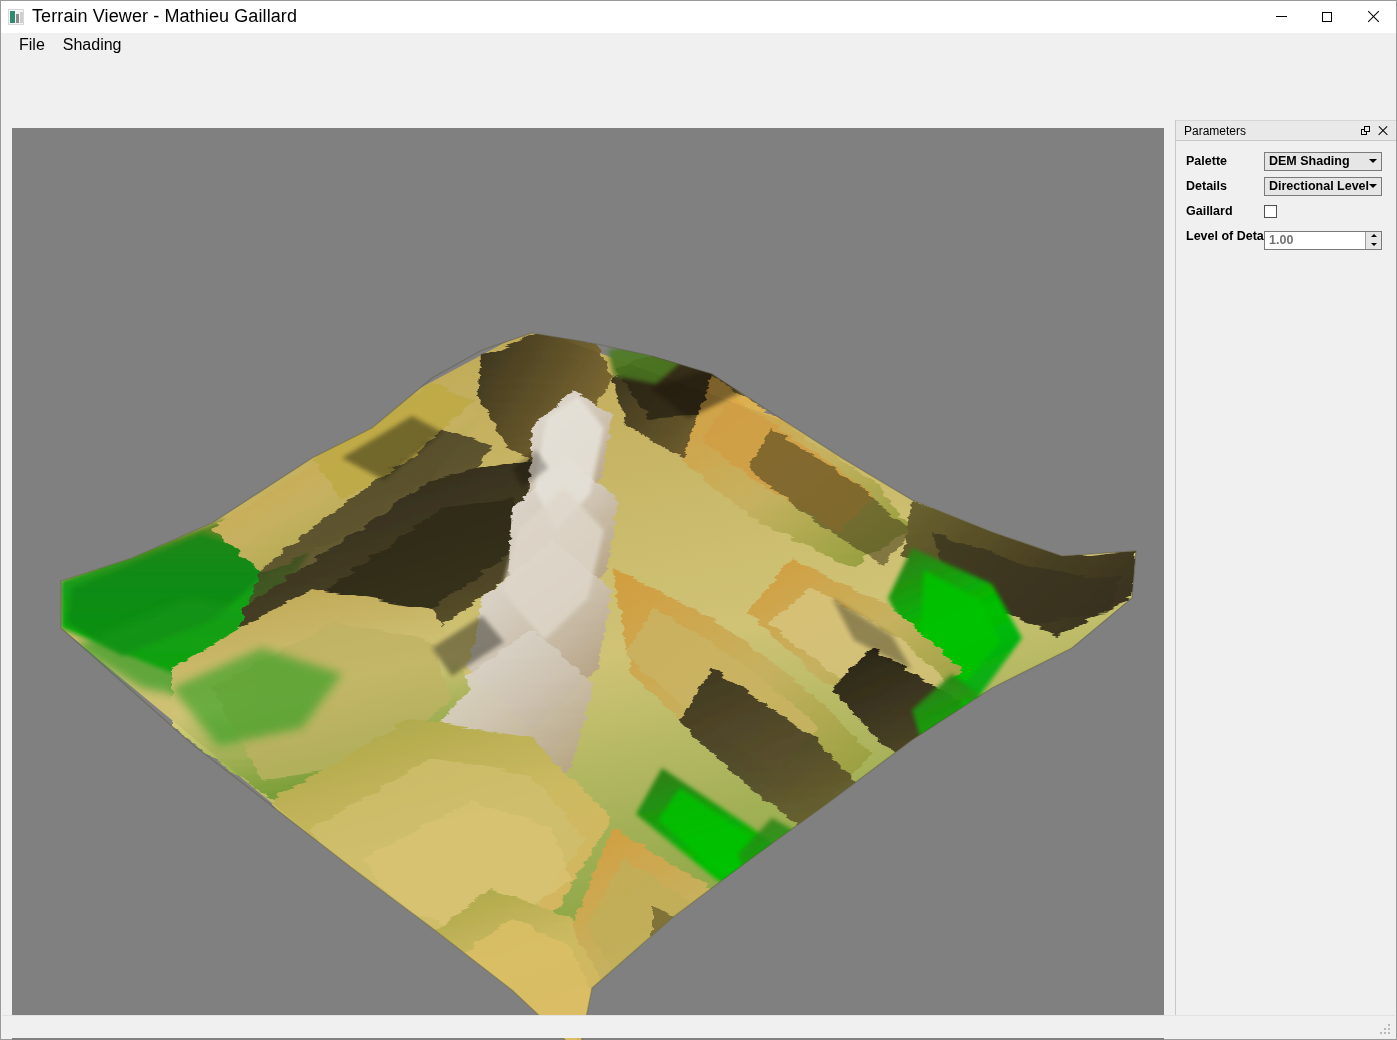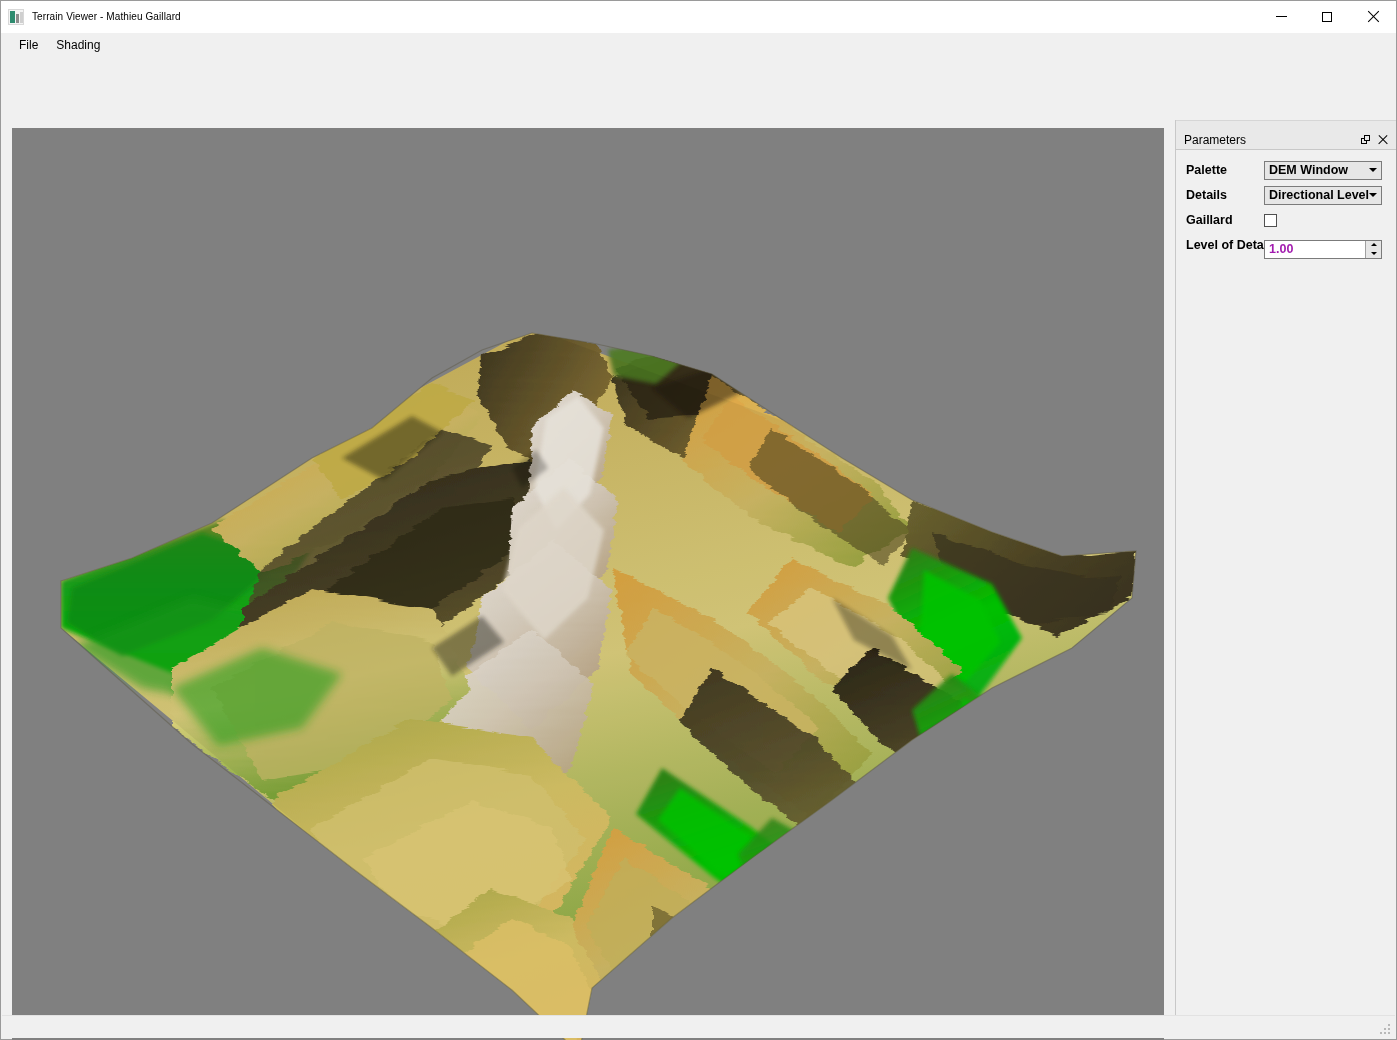--- a/index.html
+++ b/index.html
@@ -27,21 +27,21 @@
   .app-icon{
     width:16px;height:16px;margin-left:7px;margin-right:8px;
     position:relative;background:#f4f4f4;border:1px solid #d8d8d8;
     box-sizing:border-box;flex:0 0 auto;
   }
   .app-icon i{position:absolute;display:block;}
   .app-icon .b1{left:1px;top:1px;width:5px;height:12px;background:#2e8b6f;}
   .app-icon .b2{left:7px;top:4px;width:3px;height:9px;background:#8c8c8c;}
   .app-icon .b3{left:11px;top:2px;width:3px;height:11px;background:#cfcfcf;}
   .title-text{
-    font-size:10px;color:#000;letter-spacing:.1px;
+    font-size:18px;color:#000;letter-spacing:.1px;
     white-space:nowrap;
   }
   .winbtns{margin-left:auto;display:flex;height:31px;}
   .winbtn{
     width:46px;height:31px;display:flex;align-items:center;justify-content:center;
     position:relative;
   }
   .gl-min{width:11px;height:1px;background:#000;display:block;}
   .gl-max{width:10px;height:10px;border:1px solid #000;display:block;box-sizing:border-box;}
   .gl-close{width:13px;height:13px;position:relative;display:block;}
@@ -49,21 +49,21 @@
     content:"";position:absolute;left:-1px;top:6px;width:15px;height:1px;background:#000;
   }
   .gl-close:before{transform:rotate(45deg);}
   .gl-close:after{transform:rotate(-45deg);}
   
   .menubar{
     height:23px;min-height:23px;background:#f0f0f0;
     display:flex;align-items:center;padding-left:9px;
   }
   .menu-item{
-    padding:2px 9px;font-size:12px;color:#000;cursor:default;
+    padding:2px 9px;font-size:16px;color:#000;cursor:default;
   }
   
   .content{
     flex:1;display:flex;position:relative;
     padding:8px 0 0 0;
     background:#f0f0f0;
     box-sizing:border-box;
   }
   .viewport-wrap{
     position:absolute;left:11px;top:72px;width:1152px;height:936px;
@@ -78,21 +78,21 @@
   .dock{
     position:absolute;right:0px;top:64px;width:221px;bottom:24px;
     background:#f0f0f0;
     border-left:1px solid #c8c8c8;
     box-sizing:border-box;
   }
   .dock-title{
     height:19px;background:#e9e9e9;
     border-bottom:1px solid #c8c8c8;
     border-top:1px solid #d6d6d6;
-    display:flex;align-items:center;padding:9px 4px 0 8px;
+    display:flex;align-items:center;padding:0 4px 0 8px;
   }
   .dock-title .t{font-size:12px;color:#000;}
   .dock-tools{margin-left:auto;display:flex;align-items:center;gap:7px;padding-right:4px;}
   .ico-float{
     width:10px;height:10px;position:relative;display:block;
   }
   .ico-float:before{
     content:"";position:absolute;left:0;top:3px;width:6px;height:6px;
     border:1px solid #000;box-sizing:border-box;background:#e9e9e9;
   }
@@ -125,21 +125,21 @@
     width:0;height:0;border-left:4px solid transparent;border-right:4px solid transparent;
     border-top:4px solid #000;display:block;
   }
   .checkbox{
     width:13px;height:13px;background:#fff;border:1px solid #505050;
     box-sizing:border-box;display:block;
   }
   .spin{
     width:118px;height:19px;background:#fff;border:1px solid #7b7b7b;
     box-sizing:border-box;display:flex;align-items:center;position:relative;
-    font-size:12.5px;color:#a21caf;margin-top:8px;
+    font-size:12.5px;color:#737373;margin-top:8px;
   }
   .spin .val{padding-left:4px;}
   .spin .btns{
     position:absolute;right:0px;top:0px;width:15px;height:17px;
     background:#e6e6e6;border-left:1px solid #a0a0a0;
     display:flex;flex-direction:column;
   }
   .spin .btns div{flex:1;display:flex;align-items:center;justify-content:center;}
   .caret-up{
     width:0;height:0;border-left:3px solid transparent;border-right:3px solid transparent;
@@ -372,21 +372,21 @@
           <span class="ico-float"></span>
           <span class="ico-x"></span>
         </div>
       </div>
 
       <div class="form">
 
         <div class="row">
           <span class="lbl">Palette</span>
           <div class="combo">
-            <span class="val">DEM Window</span>
+            <span class="val">DEM Shading</span>
             <span class="arrowbox">
                 <i class="caret"></i>
               </span>
           </div>
         </div>
 
         <div class="row">
           <span class="lbl">Details</span>
           <div class="combo">
             <span class="val">Directional Level</span>

